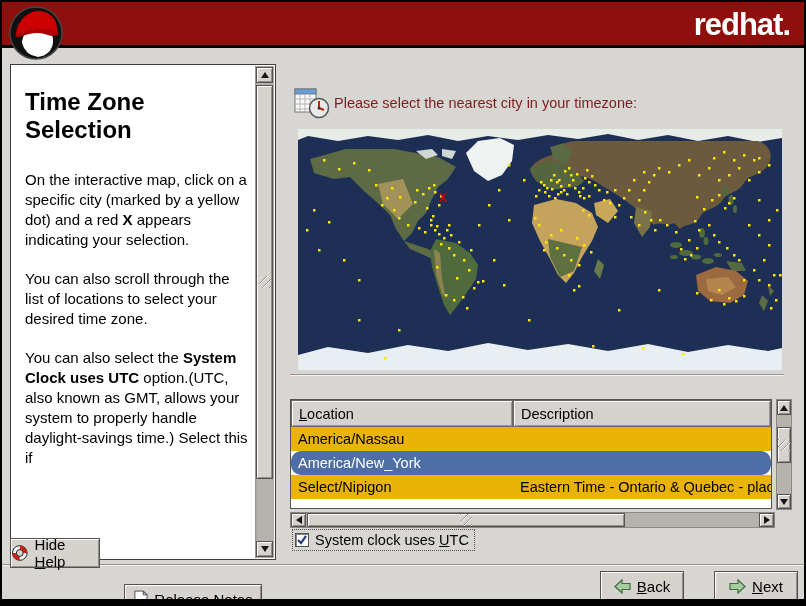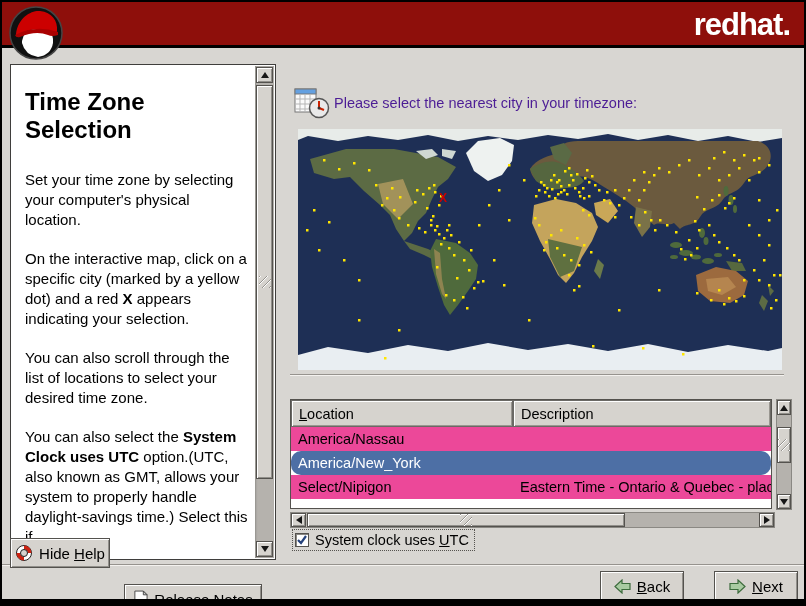--- a/index.html
+++ b/index.html
@@ -46,37 +46,37 @@
   .help-text p { font-size:15px; line-height:20px; margin:0 0 19px; }
   .help-text .b { font-weight:700; }
   .hp-scroll { position:absolute; top:1px; right:1px; bottom:1px; width:19px;
                background:#b5b2ad; box-shadow:inset 1px 0 2px rgba(0,0,0,.2); }
   .hp-up   { left:1px; top:1px;  width:17px; height:16px; }
   .hp-down { left:1px; bottom:1px; width:17px; height:16px; }
   .hp-thumb { left:1px; top:19px; width:17px; height:394px; }
 
   
   .prompt-icon { position:absolute; left:291px; top:84px; }
-  .prompt-label { position:absolute; left:332px; top:93px; font-size:14.5px; color:#4c1d95; }
+  .prompt-label { position:absolute; left:332px; top:93px; font-size:14.5px; color:#7f1d1d; }
 
   .map { position:absolute; left:296px; top:127px; width:484px; height:241px; }
 
   .map-sep { position:absolute; left:288px; top:372px; width:494px; height:2px;
              border-top:1px solid #96938e; border-bottom:1px solid #f4f2ef; }
 
   
   .tz-table { position:absolute; left:288px; top:397px; width:482px; height:110px;
               background:#fff; border:1px solid #54524e; overflow:hidden; }
   .thead { display:flex; height:27px; }
   .th { background:#d6d3ce; border:1px solid #6b6965;
         box-shadow: inset 1px 1px 0 #fff, inset -1px -1px 0 #999690;
         font-size:14.5px; display:flex; align-items:center; padding-left:7px; }
   .th.c1 { width:222px; }
   .th.c2 { flex:1; }
-  .trow { display:flex; height:24px; font-size:14.5px; align-items:center; background:#ec4899; color:#000; }
+  .trow { display:flex; height:24px; font-size:14.5px; align-items:center; background:#eab308; color:#000; }
   .trow .c1 { width:222px; padding-left:7px; white-space:nowrap; overflow:hidden; }
   .trow .c2 { flex:1; padding-left:7px; white-space:nowrap; overflow:hidden; }
   .trow.sel { color:#fff; }
 
   .tv-scroll { position:absolute; left:774px; top:397px; width:16px; height:111px;
                background:#b5b2ad; border:1px solid #8a8883; }
   .tv-up { left:0; top:0; width:14px; height:15px; }
   .tv-down { left:0; bottom:0; width:14px; height:15px; }
   .tv-thumb { left:0; top:27px; width:14px; height:36px; }
 
@@ -90,21 +90,21 @@
   .utc-row { position:absolute; left:290px; top:527px; display:flex; align-items:center; }
   .focus-rect { border:1px dotted #55534f; display:flex; align-items:center;
                 gap:6px; padding:2px 5px 2px 2px; }
   .checkbox { width:14px; height:14px; background:#fff; border:1px solid #54524e;
               box-shadow: inset 1px 1px 0 #8a8883; display:flex; align-items:center; justify-content:center; }
   .utc-label { font-size:14.5px; color:#000; }
 
   
   .foot-sep { position:absolute; left:0; top:562px; right:0; height:2px;
               border-top:1px solid #96938e; border-bottom:1px solid #f4f2ef; }
-  .btn-hide-help { position:absolute; left:8px; top:536px; width:100px; height:30px; }
+  .btn-hide-help { position:absolute; left:8px; top:536px; width:90px; height:30px; }
   .btn-release { position:absolute; left:122px; top:582px; width:138px; height:30px; }
   .btn-back { position:absolute; left:598px; top:569px; width:84px; height:30px;text-align:center; }
   .btn-next { position:absolute; left:712px; top:569px; width:84px; height:30px; }
   .bottom-strip { position:absolute; left:0; right:0; bottom:0; height:5px; background:#000; }
   u { text-decoration:underline; }
 </style>
 </head>
 <body>
 
 <div id="app">
@@ -117,21 +117,20 @@
     <path d="M7,30 Q28,19 50,27 L50,30 Q44,32 40,30 Q28,25 12,32 Q8,33 7,30 Z" fill="#aa0000"></path>
   </svg>
   <div class="brand">
     <span class="b">red</span><span class="r">hat</span><span class="r">.</span>
   </div>
 
   <div class="help-panel">
     <div class="help-text">
       <h1>Time Zone Selection</h1>
       <div>
-          <p><span>Set your time zone by selecting your computer's physical location.</span></p>
           <p><span>On the interactive map, click on a specific city (marked by a yellow dot) and a red </span><span class="b">X</span><span> appears indicating your selection.</span></p>
           <p><span>You can also scroll through the list of locations to select your desired time zone.</span></p>
           <p><span>You can also select the </span><span class="b">System Clock uses UTC</span><span> option.(UTC, also known as GMT, allows your system to properly handle daylight-savings time.) Select this if</span></p>
         </div>
     </div>
     <div class="hp-scroll">
       <div class="sbtn hp-up">
           <div class="arr arr-up"></div>
         </div>
       <div class="thumb hp-thumb">

